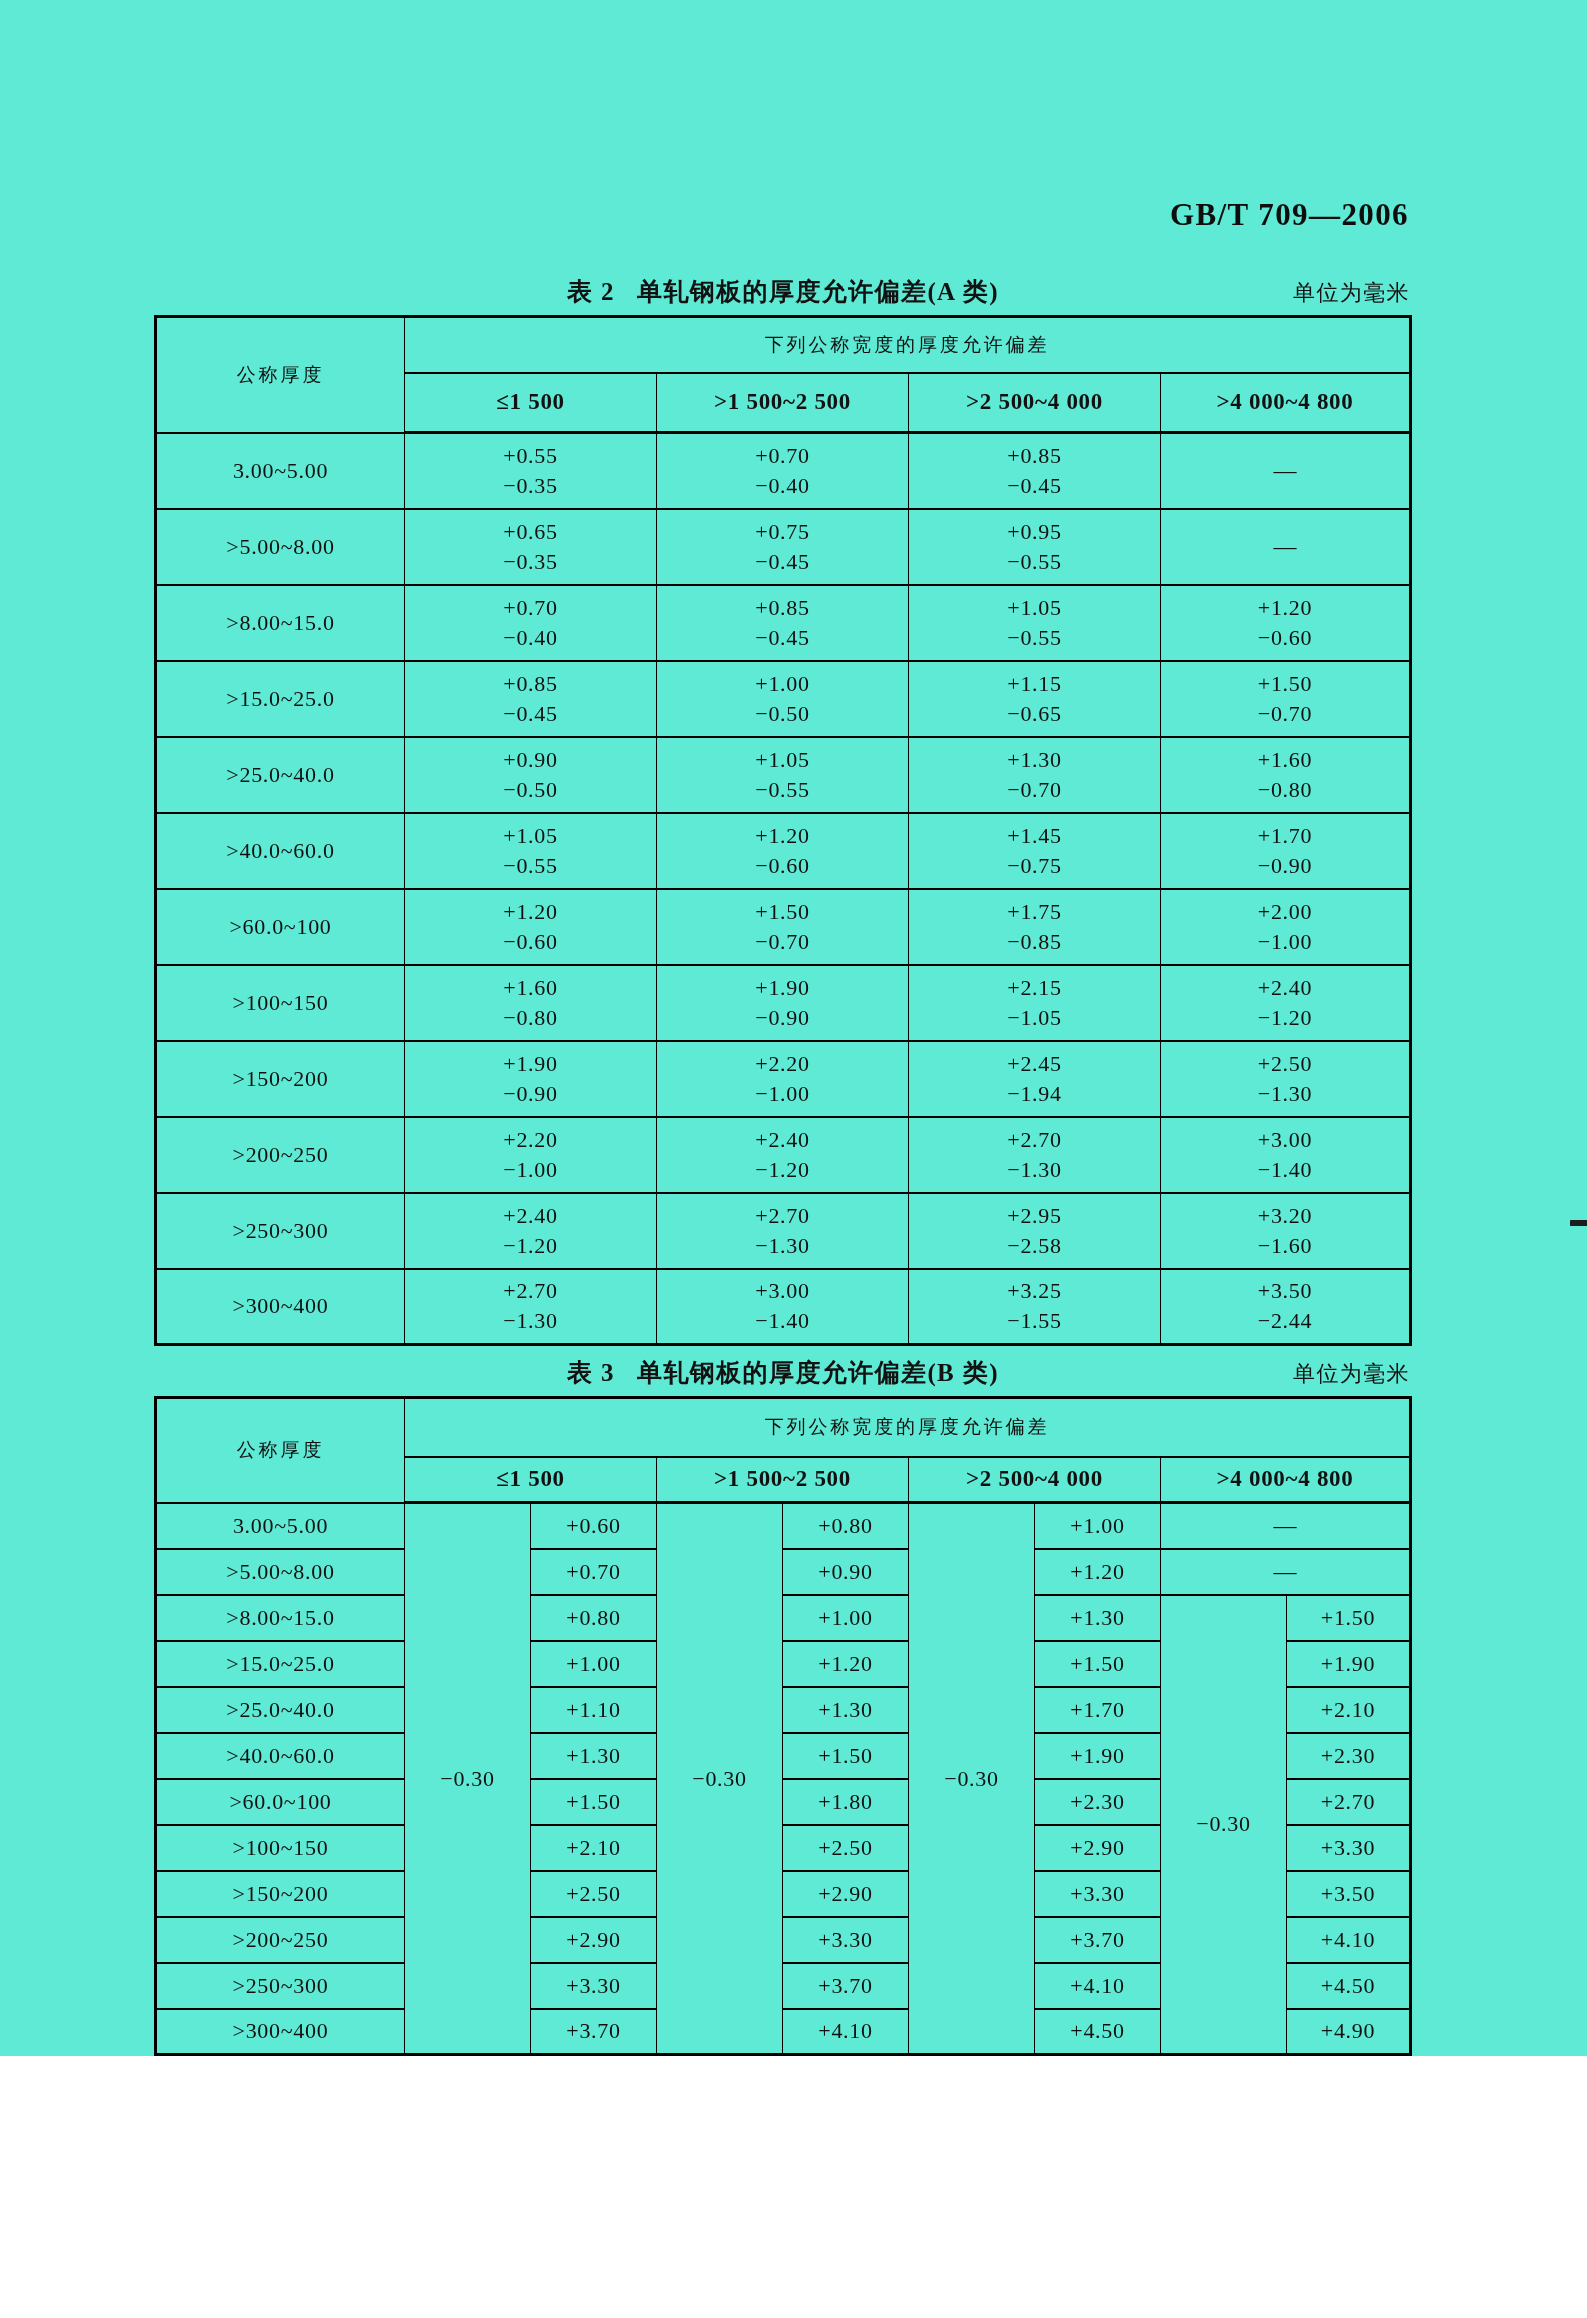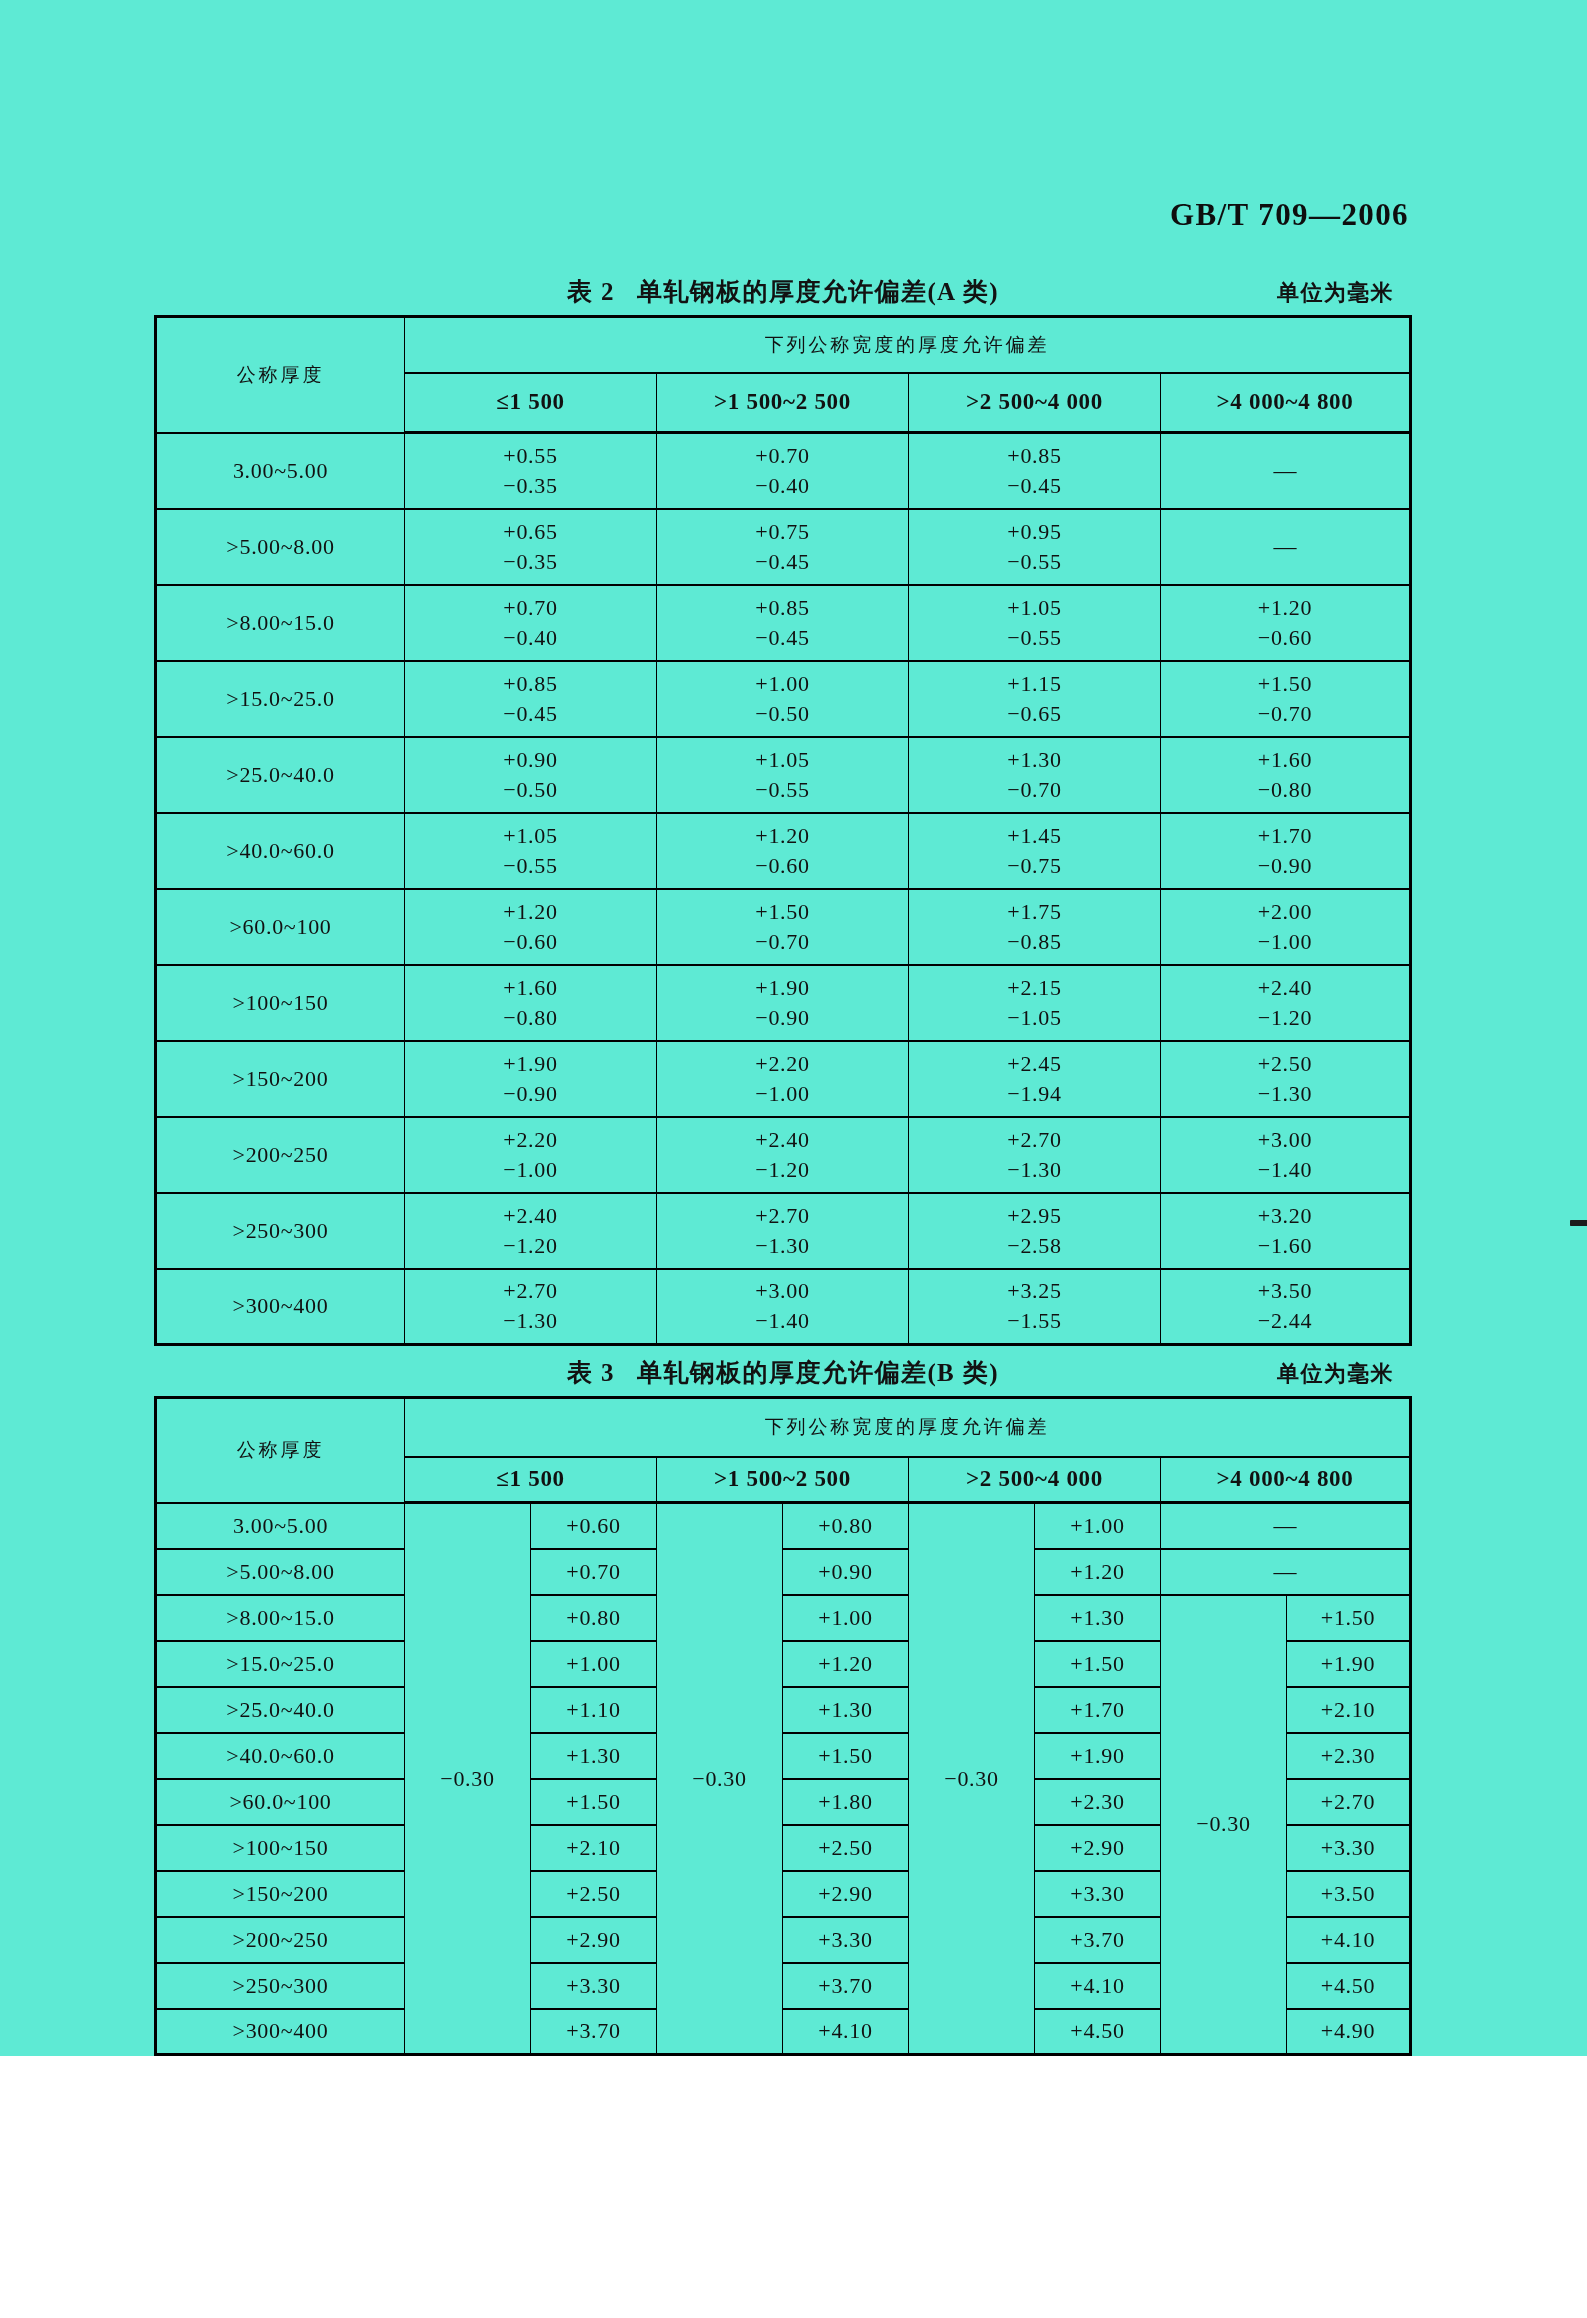--- a/index.html
+++ b/index.html
@@ -17,22 +17,22 @@
     font-size:31px; font-weight:bold; letter-spacing:1.4px;
     color:#0e0e0e;
   }
   .caption-row {
     position:absolute; left:154px; width:1258px;
     height:34px; text-align:center;
   }
   .caption-text { display:inline-block; font-size:25px; font-weight:bold; letter-spacing:1.4px; }
   .cap-label { margin-right:22px; }
   .unit-note {
-    position:absolute; right:18px; top:2.9px;
-    font-size:22px; font-weight:bold; letter-spacing:1.4px;
+    position:absolute; right:2px; top:2.9px;
+    font-size:22px; font-weight:normal; letter-spacing:1.4px;
   }
   table.tbl {
     position:absolute; left:154px;
     width:1258px;
     border-collapse:collapse; table-layout:fixed;
     border:3.6px solid #000;
   }
   .tbl th, .tbl td {
     border:1.4px solid #000;
     border-top-width:2.9px; border-bottom-width:2.9px;

